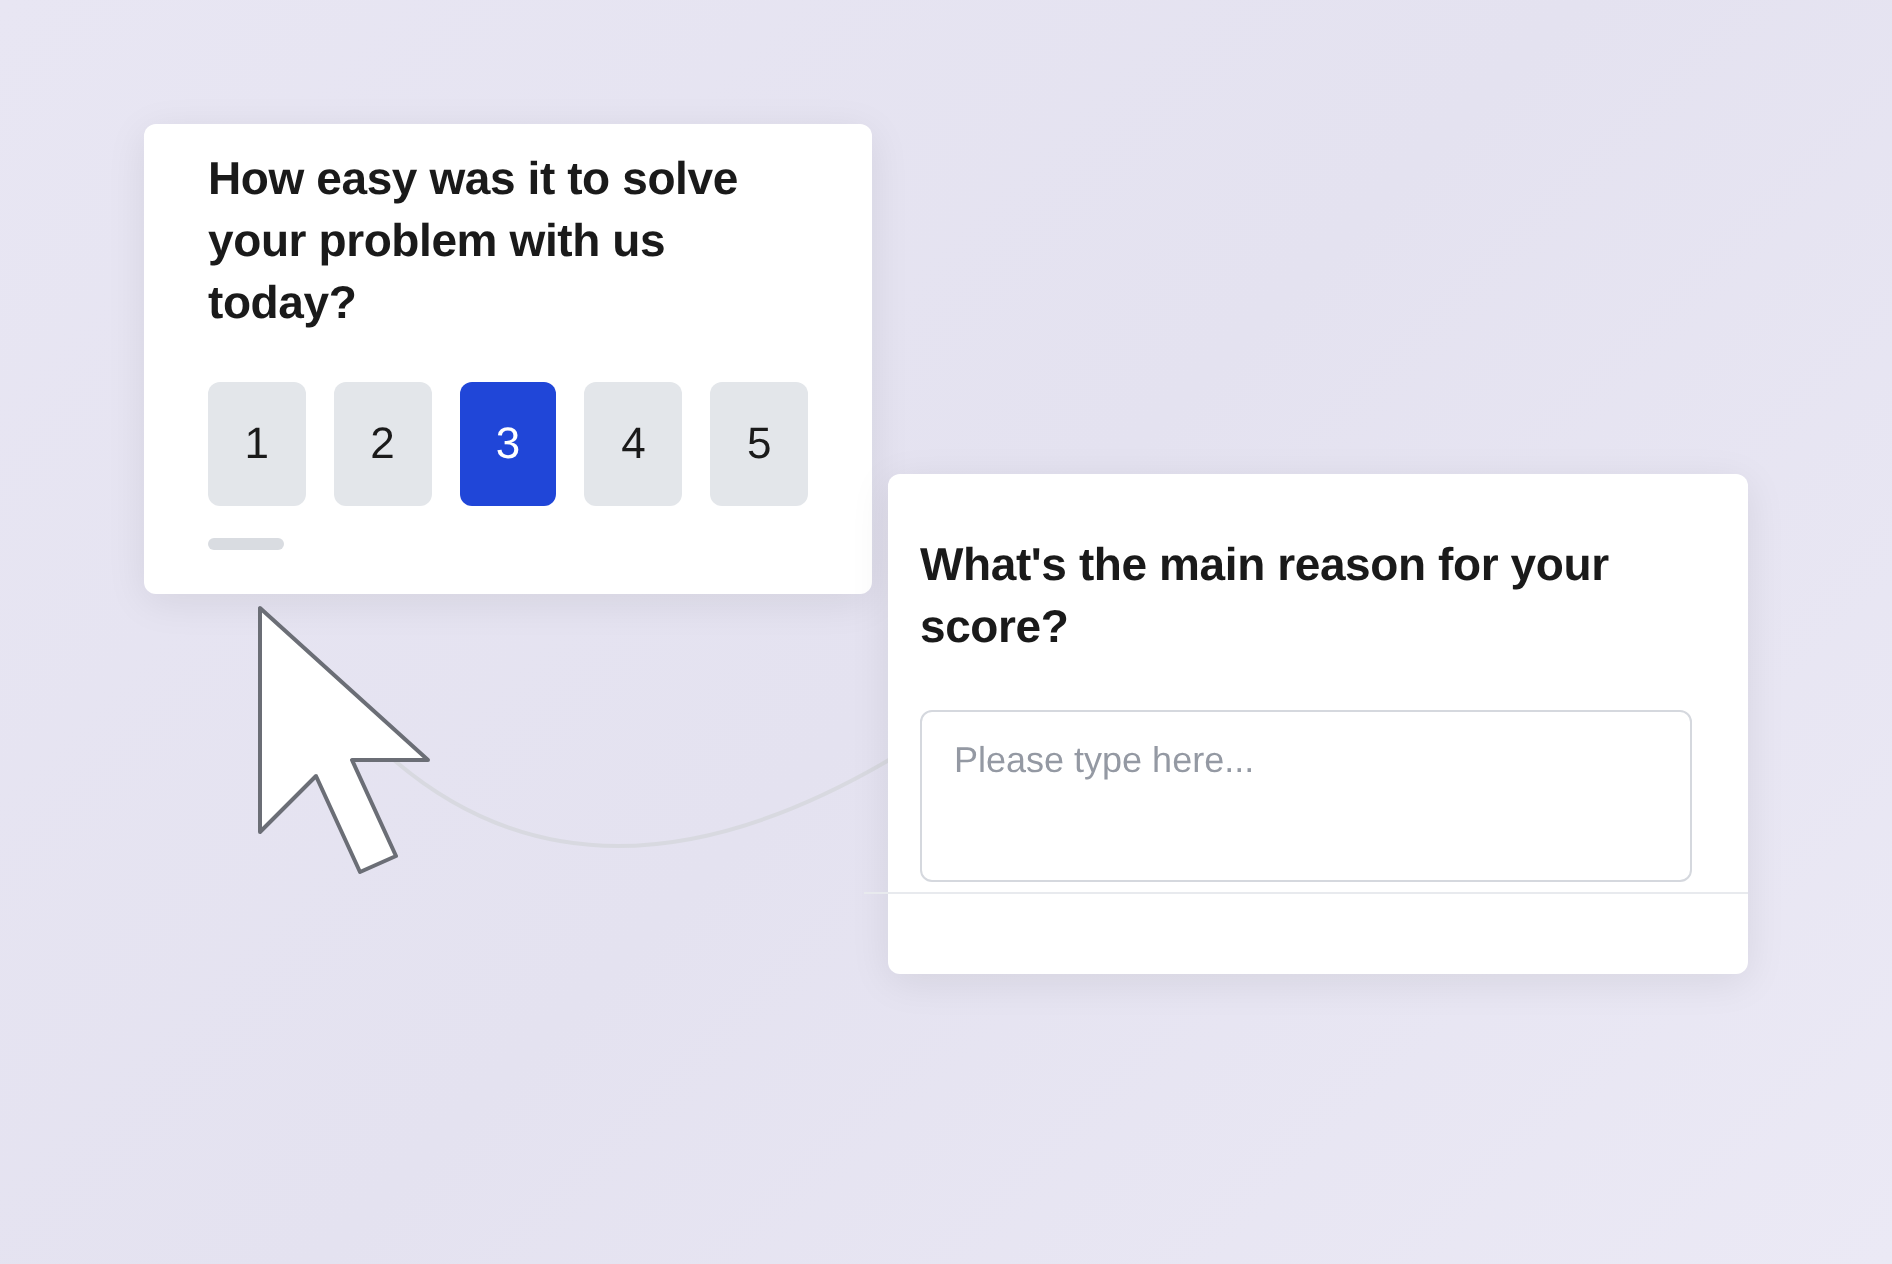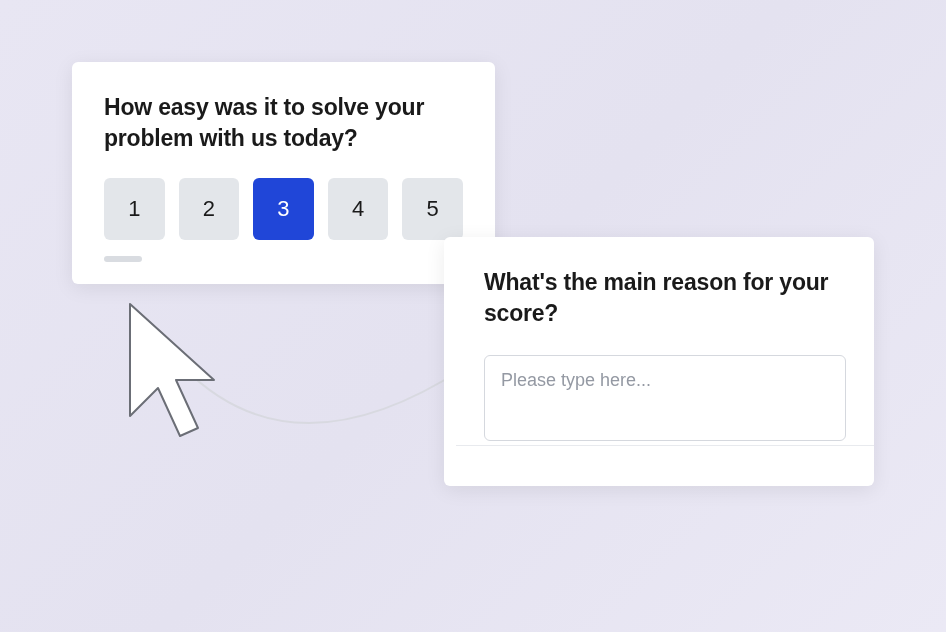--- a/index.html
+++ b/index.html
@@ -19,22 +19,22 @@
     .card {
       background: #ffffff;
       border-radius: 6px;
       box-shadow: 0 4px 20px rgba(0,0,0,0.08);
       position: absolute;
     }
     
     .card-rating {
       left: 72px;
       top: 62px;
-      width: 423px;
-      padding: 30px 32px 22px 32px;
+      width: 364px;
+      padding: 12px 32px 22px 32px;
     }
     
     .card-rating-title {
       font-size: 23px;
       font-weight: 600;
       color: #1a1a1a;
       line-height: 1.35;
       margin-bottom: 24px;
       letter-spacing: -0.2px;
     }
@@ -69,21 +69,21 @@
       width: 38px;
       height: 6px;
       background: #d9dce1;
       border-radius: 3px;
     }
     
     .card-reason {
       left: 444px;
       top: 237px;
       width: 430px;
-      padding: 30px 28px 22px 40px;
+      padding: 30px 28px 22px 16px;
     }
     
     .card-reason-title {
       font-size: 23px;
       font-weight: 600;
       color: #1a1a1a;
       line-height: 1.35;
       margin-bottom: 26px;
       letter-spacing: -0.2px;
     }

